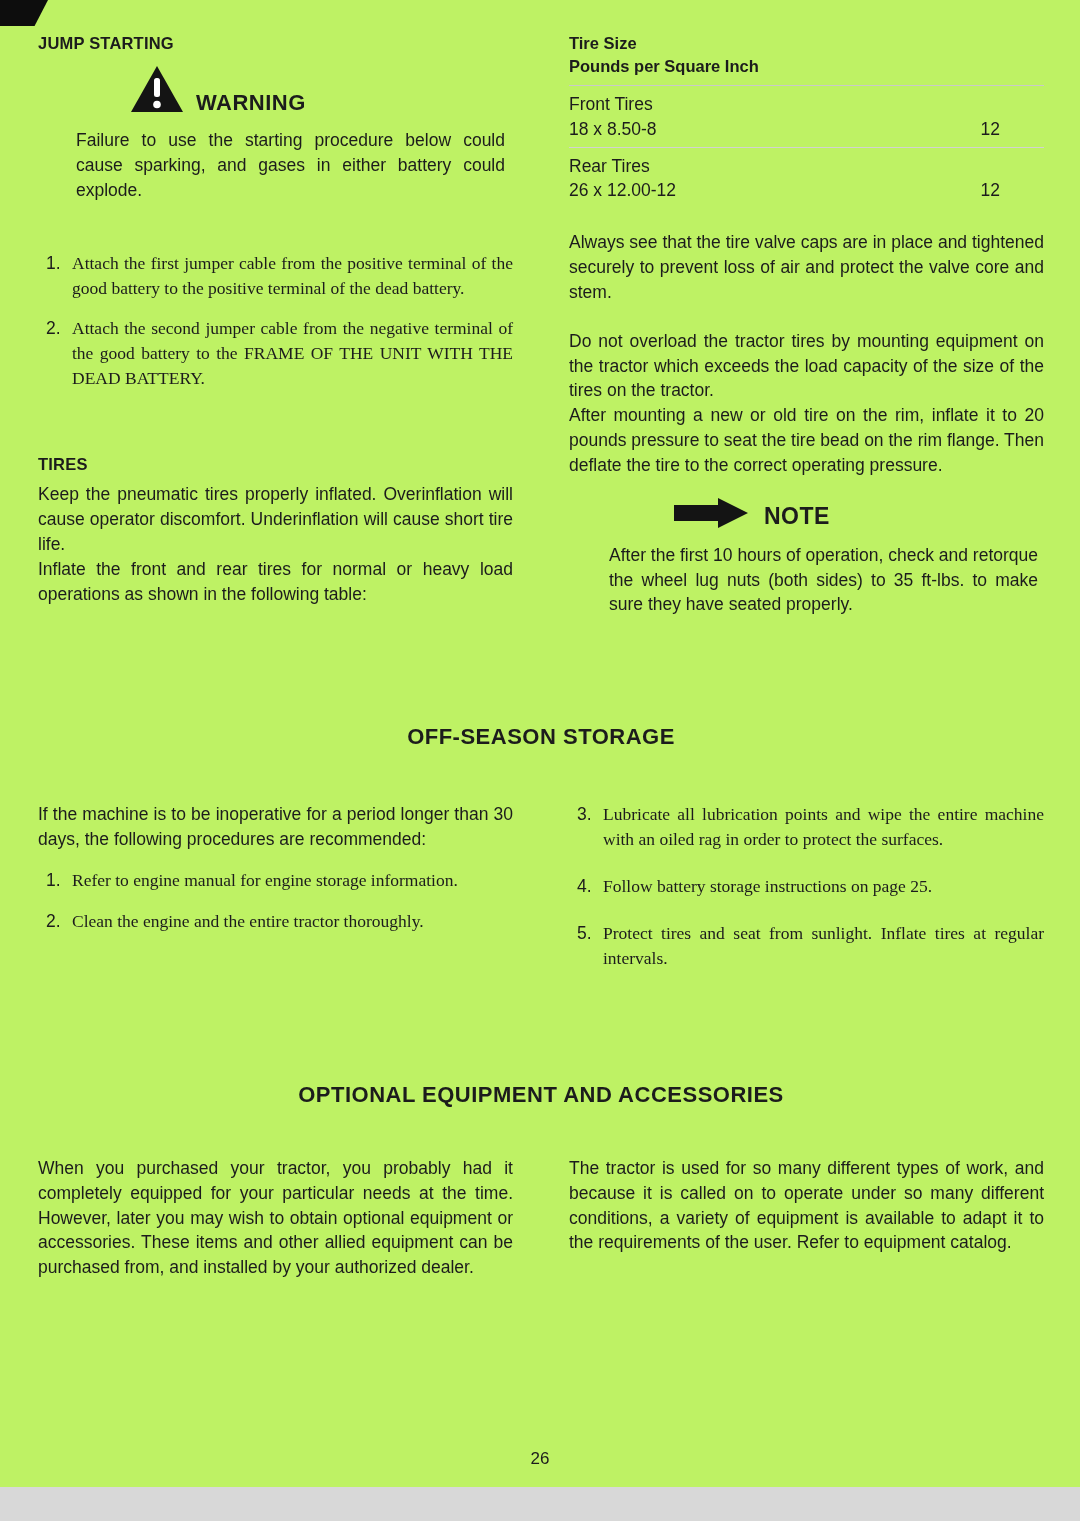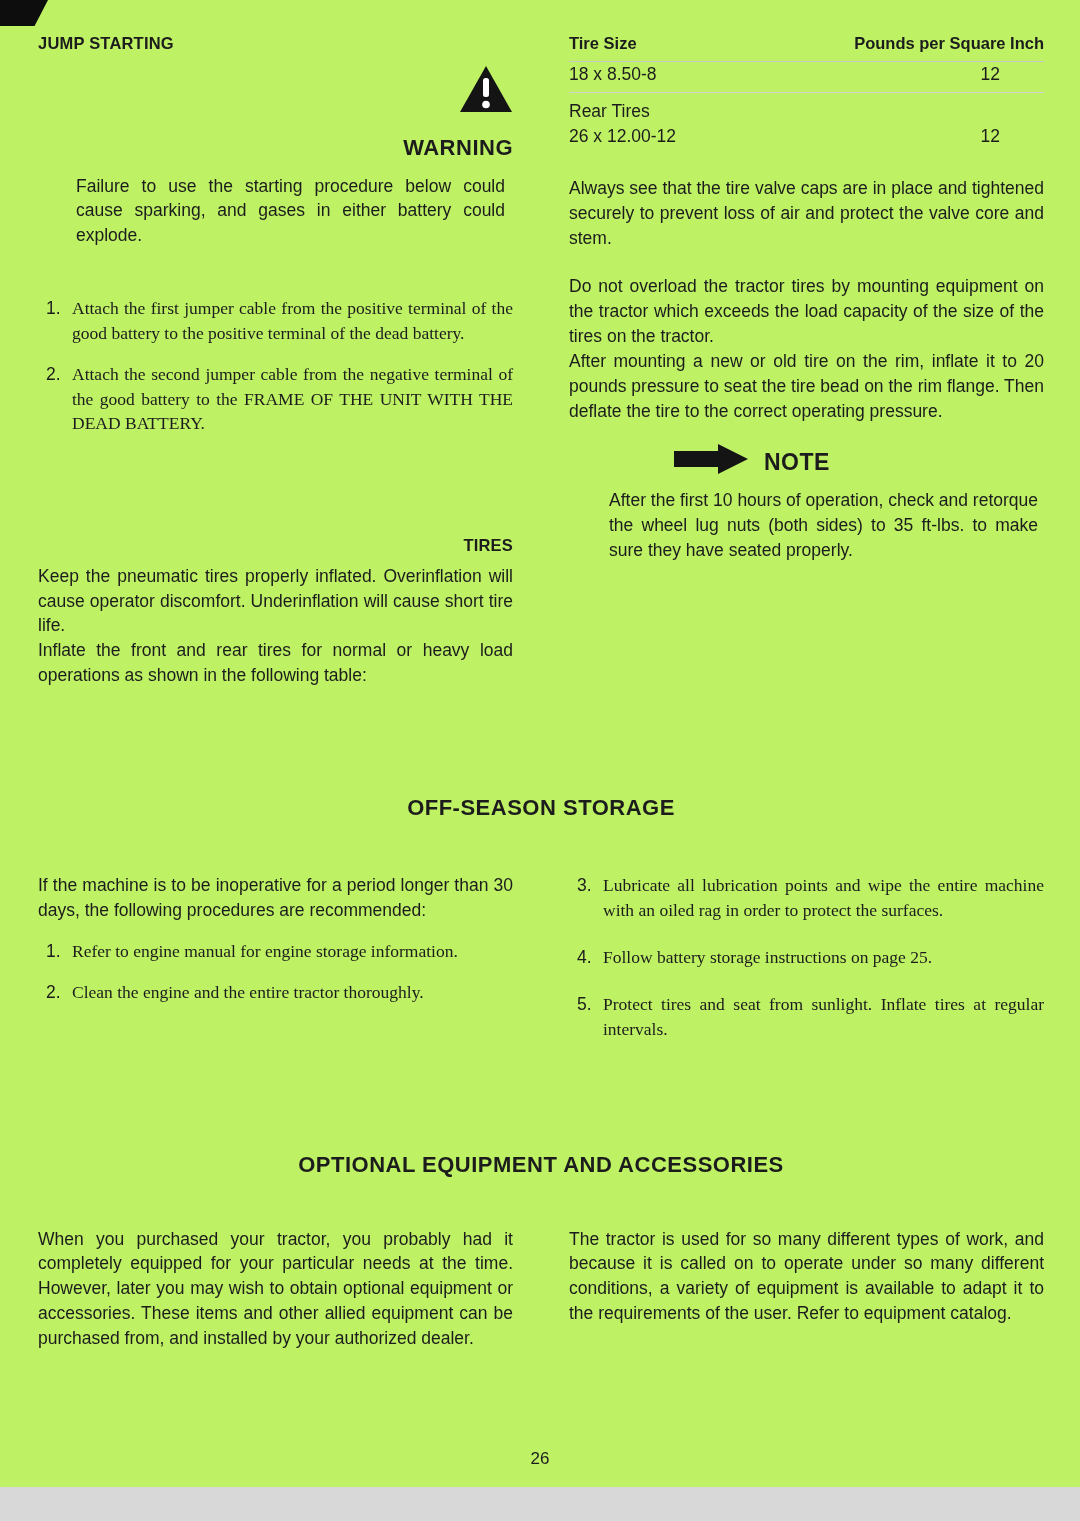--- a/index.html
+++ b/index.html
@@ -15,39 +15,39 @@
     position:absolute; top:0; left:0; width:48px; height:26px;
     background:#0d0d0d; clip-path:polygon(0 0,100% 0,72% 100%,0 100%);
   }
   .cols{ display:grid; grid-template-columns:1fr 1fr; column-gap:56px; }
   .just{ text-align:justify; }
 
   .small-head{ font-size:16.5px; font-weight:700; letter-spacing:.2px; }
   .sub-head{ font-size:17px; font-weight:700; margin:24px 0 4px 0; }
 
   
-  .warning-head{ display:flex; align-items:flex-end; gap:12px; margin:10px 0 8px 92px;flex-direction:column; }
+  .warning-head{ display:flex; align-items:flex-end; gap:12px; margin:10px 0 8px 92px; }
   .warn-label{ font-size:22px; font-weight:700; letter-spacing:.5px; padding-bottom:2px; }
   .warn-text{ margin-left:38px; margin-right:8px; }
 
   
   .step{ display:flex; }
   .step-num{ width:34px; flex-shrink:0; padding-left:8px; }
   .step-text{ flex:1; text-align:justify;font-family:Liberation Serif, serif; }
   .gap-48{ margin-top:48px; }
   .gap-16{ margin-top:16px; }
   .gap-22{ margin-top:22px; }
   .gap-24{ margin-top:24px; }
   .gap-12{ margin-top:0; }
 
-  .tires-head{ margin-top:98px; margin-bottom:6px;text-align:right; }
+  .tires-head{ margin-top:62px; margin-bottom:6px; }
 
   
   .tt-head{ display:flex; justify-content:space-between; font-weight:700; font-size:16.5px;
-            padding-bottom:6px; border-bottom:1px solid #c9c9c9; }
+            padding-bottom:6px; border-bottom:1px solid #c9c9c9;flex-direction:column; }
   .tt-group{ margin-top:6px; }
   .tt-row{ display:flex; padding-bottom:5px;gap:29px; }
   .tt-row.rule{ border-bottom:1px solid #d2d2d2; }
   .tt-psi{ margin-left:auto; margin-right:44px; }
 
   
   .note-head{ display:flex; align-items:center; gap:16px; margin:20px 0 8px 105px; }
   .note-label{ font-size:23px; font-weight:700; letter-spacing:.5px; }
   .note-text{ margin-left:40px; margin-right:6px; }
 
@@ -96,20 +96,21 @@
       <p class="just gap-12">Inflate the front and rear tires for normal or heavy load operations as shown in the following table:</p>
     </div>
 
     <div>
 
       <div>
         <div class="tt-head">
           <span>Tire Size</span>
           <span>Pounds per Square Inch</span>
         </div>
+        <div class="tt-group">Front Tires</div>
         <div class="tt-row rule">
           <span>18 x 8.50-8</span>
           <span class="tt-psi">12</span>
         </div>
         <div class="tt-group">Rear Tires</div>
         <div class="tt-row">
           <span>26 x 12.00-12</span>
           <span class="tt-psi">12</span>
         </div>
       </div>

